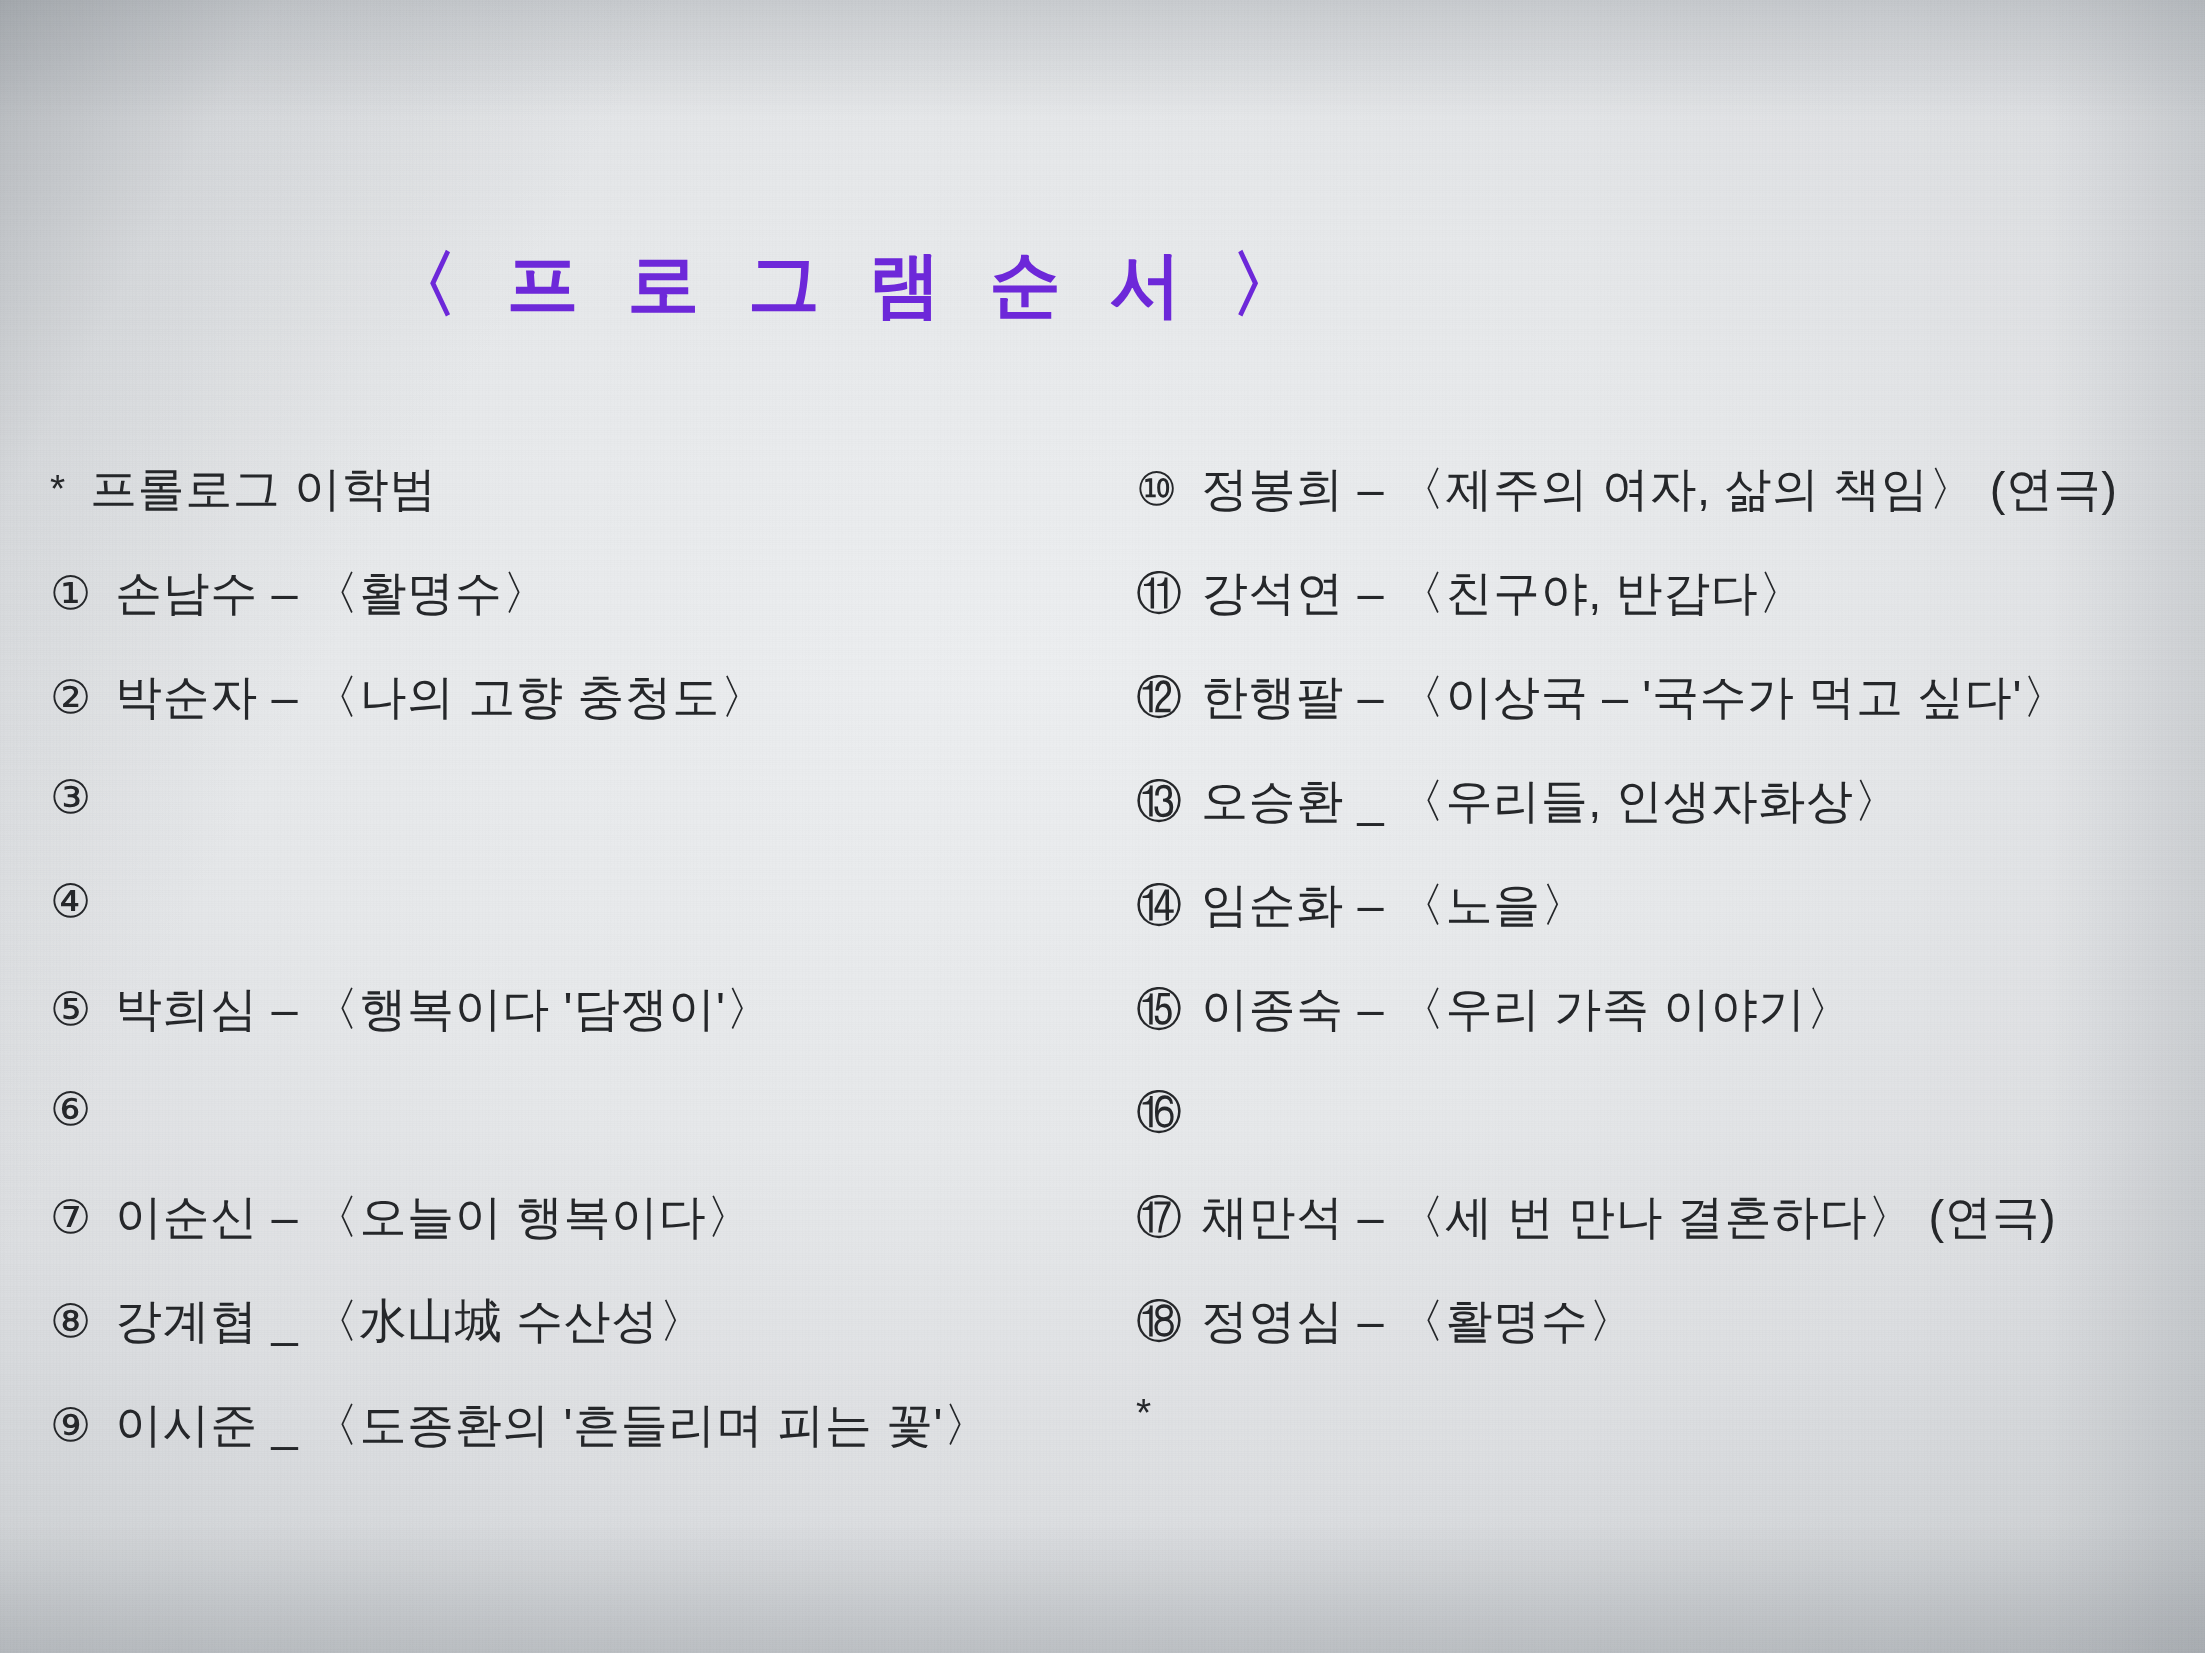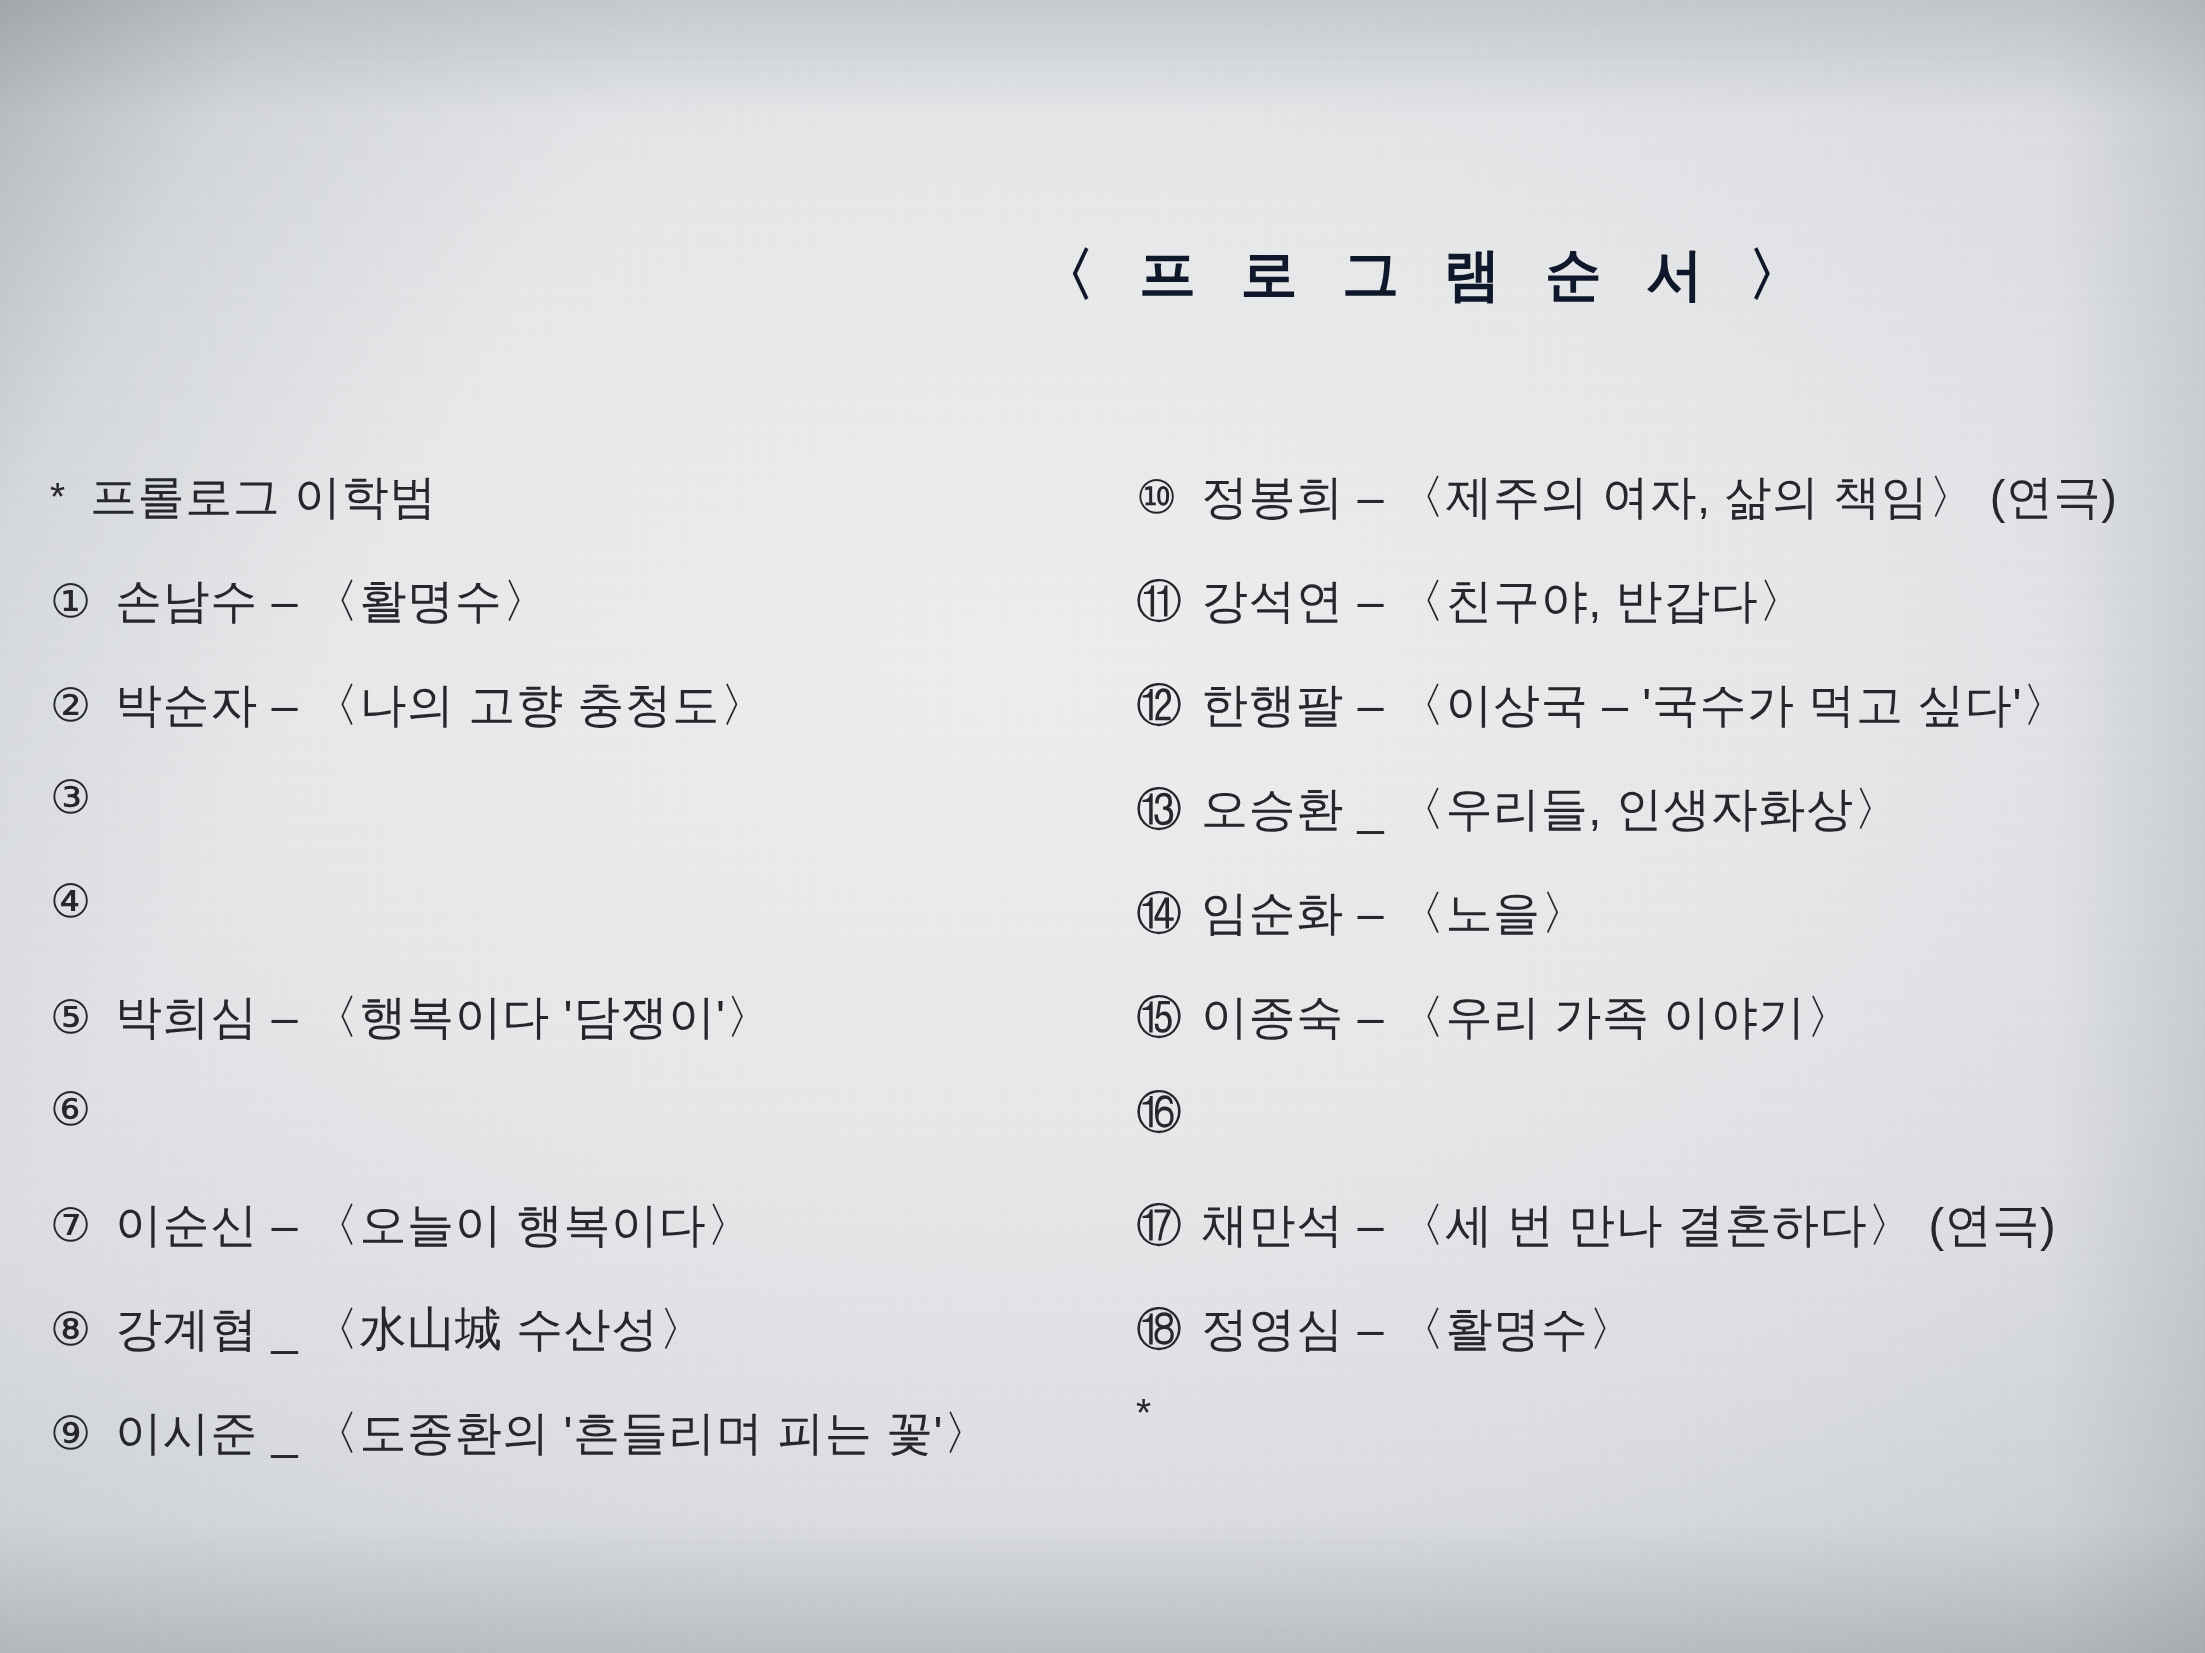--- a/index.html
+++ b/index.html
@@ -57,26 +57,26 @@
     width: 2205px;
     height: 1654px;
     color: #26282b;
   }
 
   .doc-title {
     position: absolute;
     left: 386px;
     top: 237px;
     width: 1433px;
-    text-align: right;
-    font-size: 57px;
+    text-align: left;
+    font-size: 72px;
     font-weight: 700;
     letter-spacing: 14.3px;
     white-space: nowrap;
-    color: #0f172a;
+    color: #6d28d9;
   }
 
   .column {
     position: absolute;
     top: 458px;
   }
   .col-left  { left: 50px;  width: 1114px; }
   .col-right { left: 1136px; width: 1048px; }
 
   .entry {
@@ -96,21 +96,20 @@
     color: #25272a;
   }
   .marker.star {
     min-width: 40px;
     font-size: 39px;
     position: relative;
     top: -3.3px;
   }
   .entry-text {
     display: inline-block;
-    margin-top: 8px;
   }
   .entry.epilogue {
     font-size: 46px;
   }
 </style>
 </head>
 <body>
 
 <div class="sheet"></div>
 

